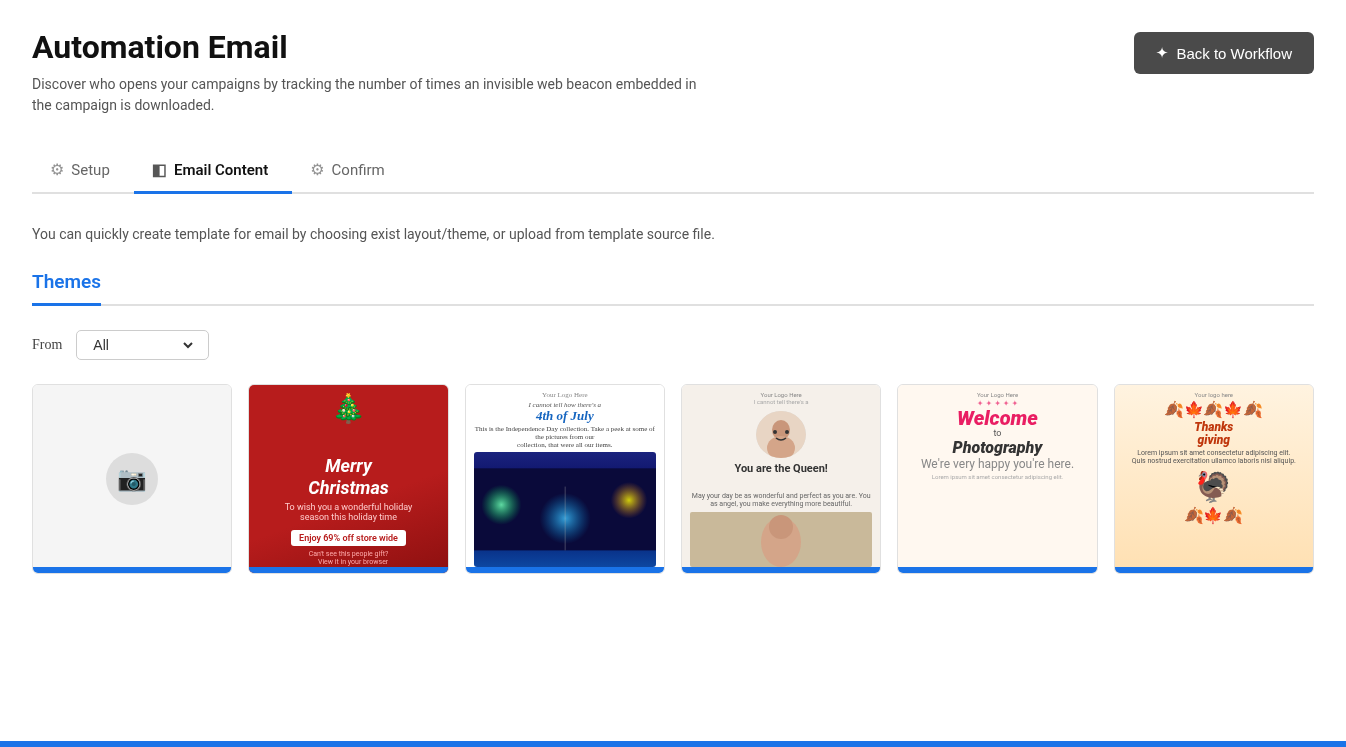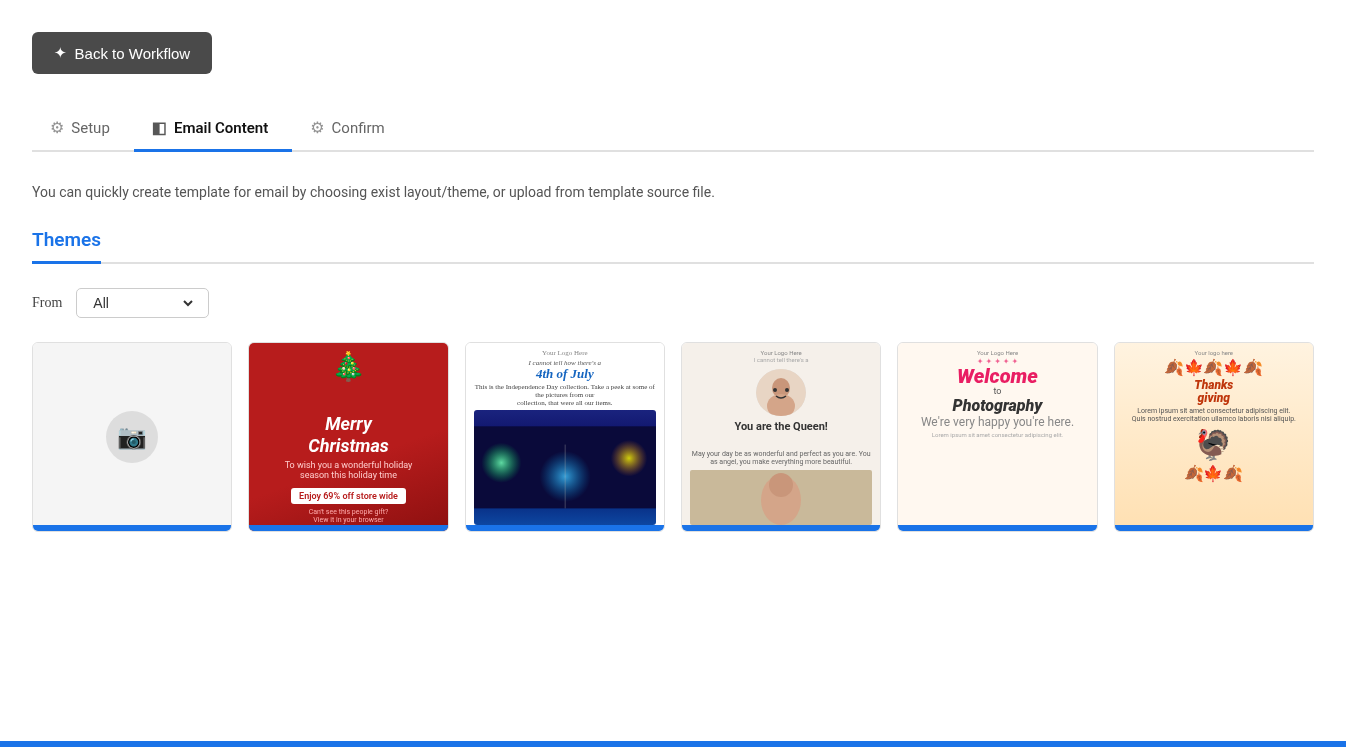--- a/index.html
+++ b/index.html
@@ -287,20 +287,24 @@
       height: 6px;
       background: #1a73e8;
     }
   </style>
 </head>
 <body>
 
 <div class="page-wrapper">
 
   <div class="header">
+    <div class="header-left">
+      <h1 class="page-title">Automation Email</h1>
+      <p class="page-subtitle">Discover who opens your campaigns by tracking the number of times an invisible web beacon embedded in the campaign is downloaded.</p>
+    </div>
     <button class="back-btn">
       <span>✦</span>
       <span>Back to Workflow</span>
     </button>
   </div>
 
   <div class="tabs">
     <div class="tab">
       <span class="tab-icon">⚙</span>
       <span>Setup</span>
@@ -339,21 +343,21 @@
         <div class="placeholder-icon">📷</div>
       </div>
     </div>
 
     <div class="template-card">
       <div class="christmas-card">
         <div class="christmas-icon">🎄</div>
         <div class="christmas-title">Merry<br>Christmas</div>
         <div class="christmas-sub">To wish you a wonderful holiday<br>season this holiday time</div>
         <div class="christmas-btn">Enjoy 69% off store wide</div>
-        <div style="font-size:7px; color:#ffaaaa; margin-top:4px; text-align:center;">Can't see this people gift?<br>View it in your browser</div>
+        <div style="font-size:7px; color:#ffaaaa; margin-top:4px; text-align:right;">Can't see this people gift?<br>View it in your browser</div>
       </div>
     </div>
 
     <div class="template-card">
       <div class="july4-card">
         <div class="july4-logo">Your Logo Here</div>
         <div style="font-size:7px; color:#555; text-align:center; font-style:italic;">I cannot tell how there's a</div>
         <div class="july4-title">4th of July</div>
         <div class="july4-subtitle">This is the Independence Day collection. Take a peek at some of the pictures from our<br>collection, that were all our items.</div>
         <div class="july4-fireworks">

